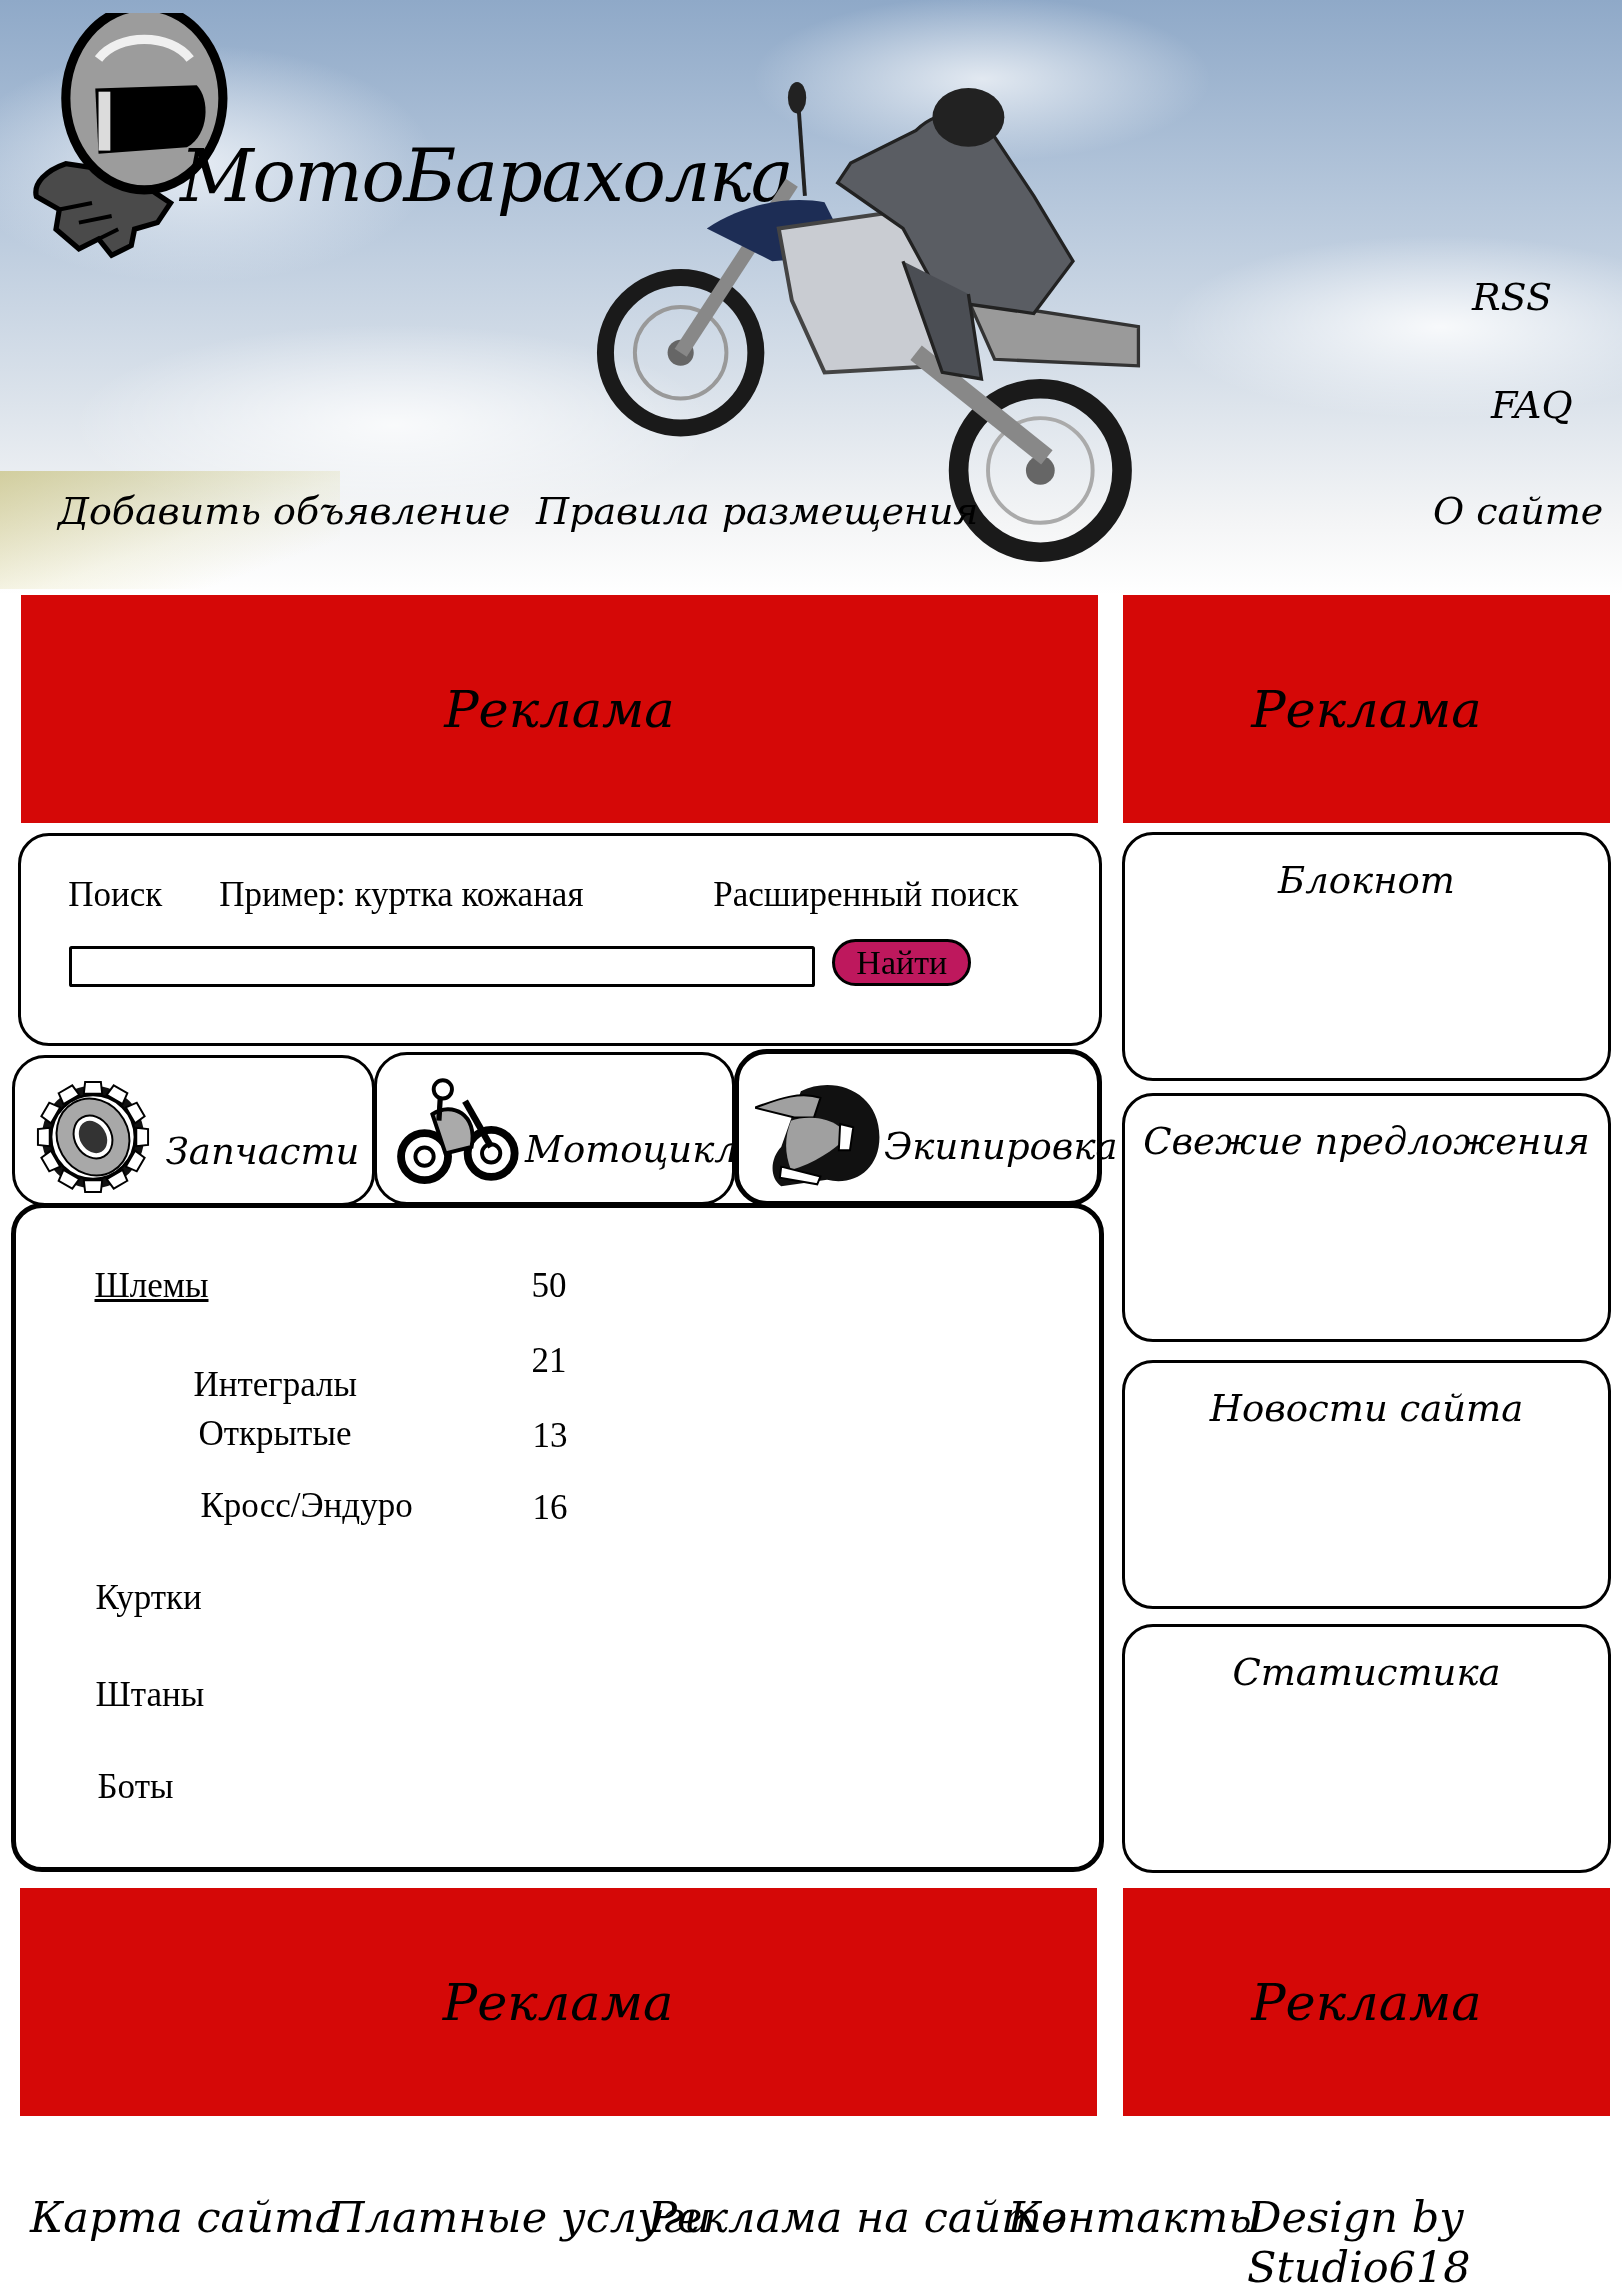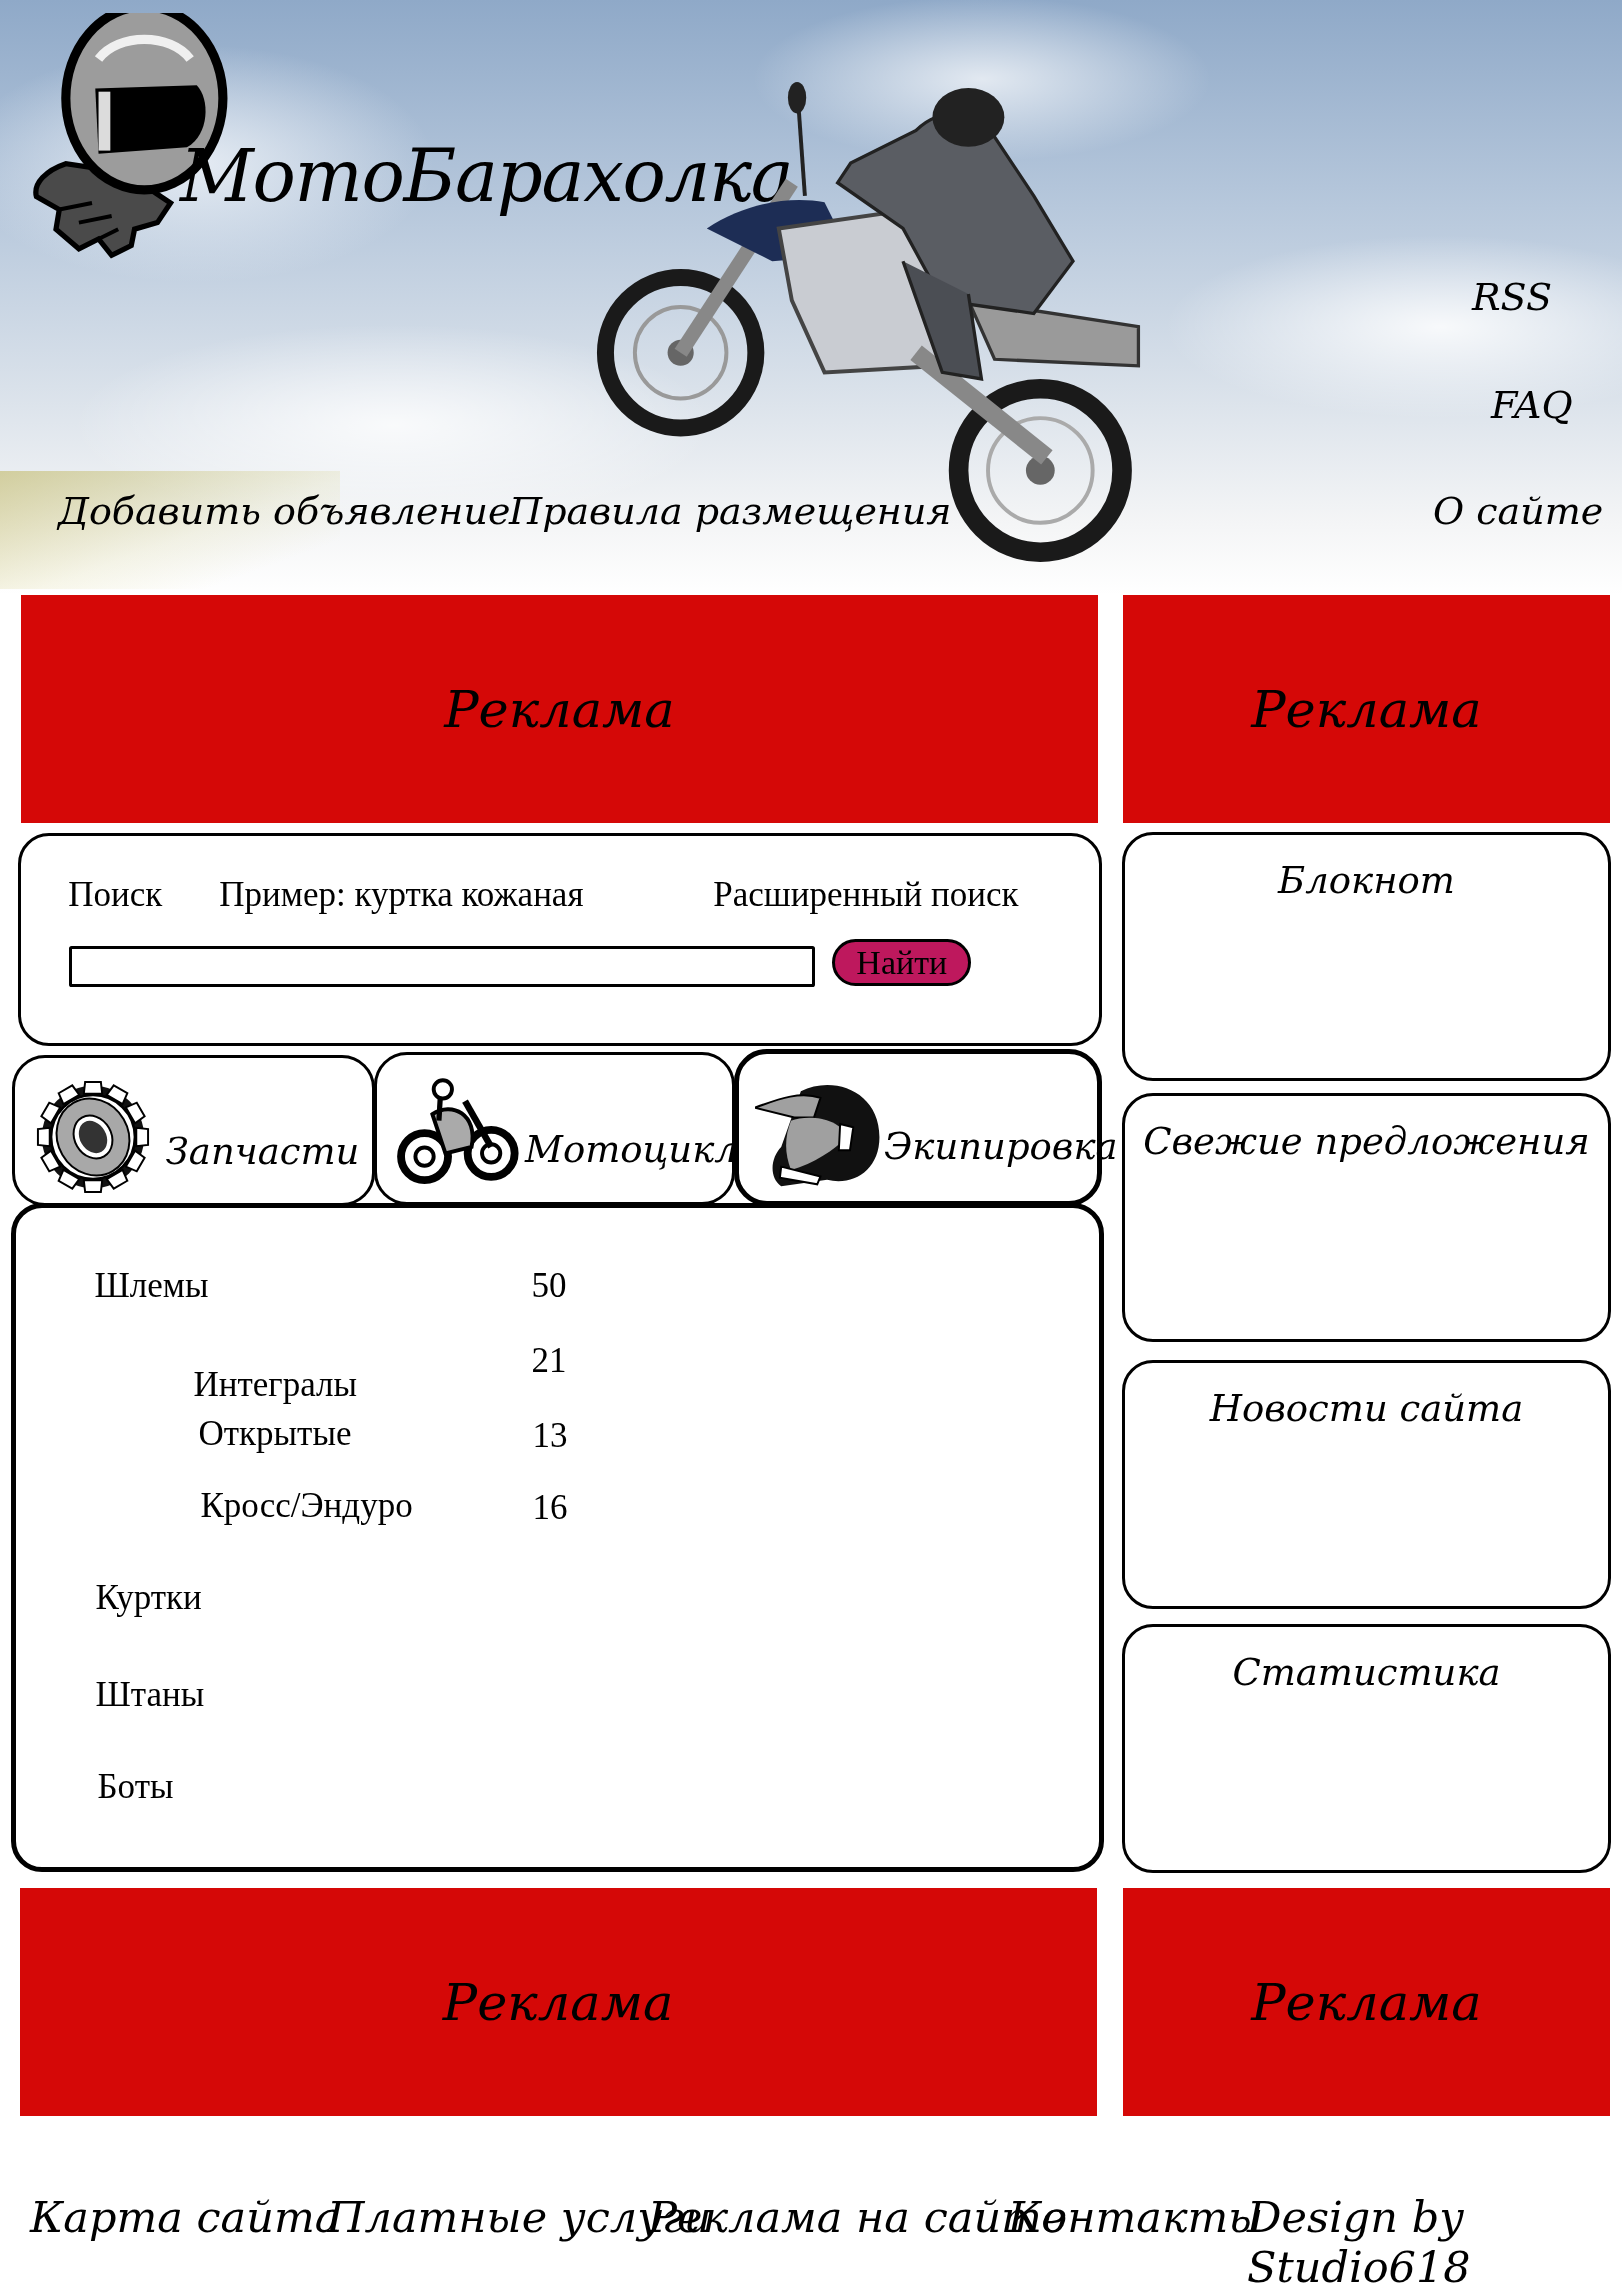--- a/index.html
+++ b/index.html
@@ -78,21 +78,21 @@
     <path d="M520 440 L720 600" stroke="#888" stroke-width="28"></path>
     <path d="M600 360 L860 400 L860 460 L640 450 Z" fill="#9a9a9a" stroke="#333" stroke-width="5"></path>
     <path d="M520 100 C560 60 620 70 640 110 L700 200 L760 300 L700 380 L560 360 L500 250 L400 180 L420 150 Z" fill="#5a5d63" stroke="#222" stroke-width="5"></path>
     <ellipse cx="600" cy="80" rx="55" ry="45" fill="#222"></ellipse>
     <path d="M500 300 L560 470 L620 480 L600 350" fill="#4b4e54" stroke="#222" stroke-width="5"></path>
     <path d="M340 60 L350 200" stroke="#222" stroke-width="6"></path>
     <ellipse cx="338" cy="50" rx="14" ry="24" fill="#222"></ellipse>
   </svg>
 
   <div class="hnav script" style="left:58px; top:489px;">Добавить объявление</div>
-  <div class="hnav script" style="left:509px; top:489px;">Правила размещения</div>
+  <div class="hnav script" style="left:536px; top:489px;">Правила размещения</div>
   <div class="hnav script" style="left:1472px; top:275px;">RSS</div>
   <div class="hnav script" style="left:1491px; top:383px;">FAQ</div>
   <div class="hnav script" style="left:1433px; top:489px;">О сайте</div>
 </div>
 
 <div class="ad" style="left:21px; top:595px; width:1077px; height:228px;">
   <span class="script">Реклама</span>
 </div>
 <div class="ad" style="left:1123px; top:595px; width:487px; height:228px;">
   <span class="script">Реклама</span>
@@ -152,21 +152,21 @@
     <path d="M70 20 C120 -5 190 20 190 90 C190 140 150 165 110 155 L40 165 C20 150 25 120 40 105 Z" fill="#111"></path>
     <path d="M0 45 C40 30 70 20 100 30 L90 60 L60 60 Z" fill="#a0a0a0" stroke="#000" stroke-width="3"></path>
     <path d="M55 65 C80 55 130 60 140 90 C120 110 90 130 55 140 C45 115 45 90 55 65 Z" fill="#a0a0a0"></path>
     <path d="M130 70 L150 75 L145 110 L128 110 Z" fill="#fff" stroke="#000" stroke-width="3"></path>
     <path d="M40 135 L100 150 L95 162 L38 152 Z" fill="#fff" stroke="#000" stroke-width="3"></path>
   </svg>
   <div class="tab-label script" style="left:145px; top:71px;">Экипировка</div>
 </div>
 
 <div class="box" style="left:10.5px; top:1203px; width:1093px; height:669px; border-width:5.2px;">
-  <div class="cat" style="left:79px; top:58px;">Шлемы</div>
+  <div class="cat" style="left:79px; top:58px;text-decoration:underline;">Шлемы</div>
   <div class="cat" style="left:516px; top:58px;">50</div>
 
   <div class="cat" style="left:178px; top:133px;margin-top:24px;">Интегралы</div>
   <div class="cat" style="left:516px; top:133px;">21</div>
 
   <div class="cat" style="left:183px; top:206px;">Открытые</div>
   <div class="cat" style="left:517px; top:208px;text-align:right;">13</div>
 
   <div class="cat" style="left:185px; top:278px;">Кросс/Эндуро</div>
   <div class="cat" style="left:517px; top:280px;">16</div>

